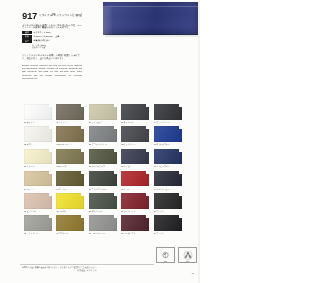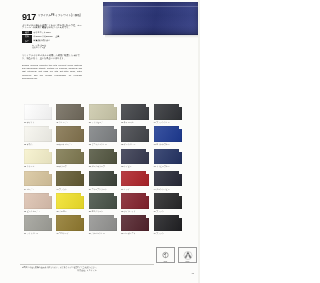--- a/index.html
+++ b/index.html
@@ -29,21 +29,21 @@
   .fabric-photo .shadow{
     position:absolute;left:2px;right:-2px;bottom:-3px;height:4px;
     background:linear-gradient(rgba(0,0,0,.16),rgba(0,0,0,0));
   }
 
   
   .header{position:absolute;left:22px;top:13px;width:62px;}
   .title-row{display:flex;align-items:flex-start;gap:2px;}
   .code{
     font-size:9px;font-weight:bold;line-height:9px;letter-spacing:-0.4px;
-    color:#111;font-family:Liberation Sans, sans-serif;
+    color:#111;font-family:Liberation Mono, monospace;
   }
   .name-jp{font-size:2.6px;line-height:3.1px;color:#1a1a1a;padding-top:1px;}
   .desc-jp{font-size:2.2px;line-height:2.9px;color:#222;margin-top:1.5px;width:60px;}
 
   .specs{margin-top:1.5px;}
   .spec-row{display:flex;align-items:flex-start;gap:1.5px;margin-bottom:0.7px;}
   .spec-tag{
     background:#1c1c1c;color:#fff;font-size:1.9px;line-height:3px;
     padding:0.3px 1px;min-width:8px;text-align:center;white-space:nowrap;
   }

